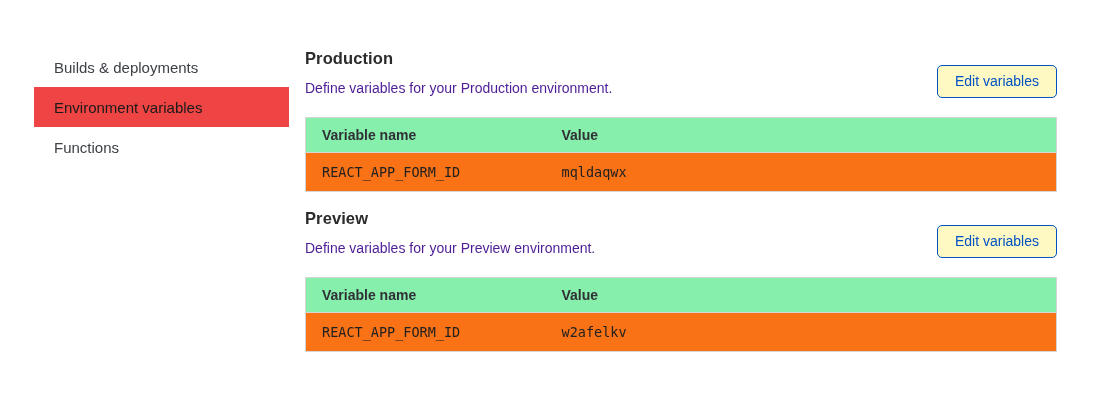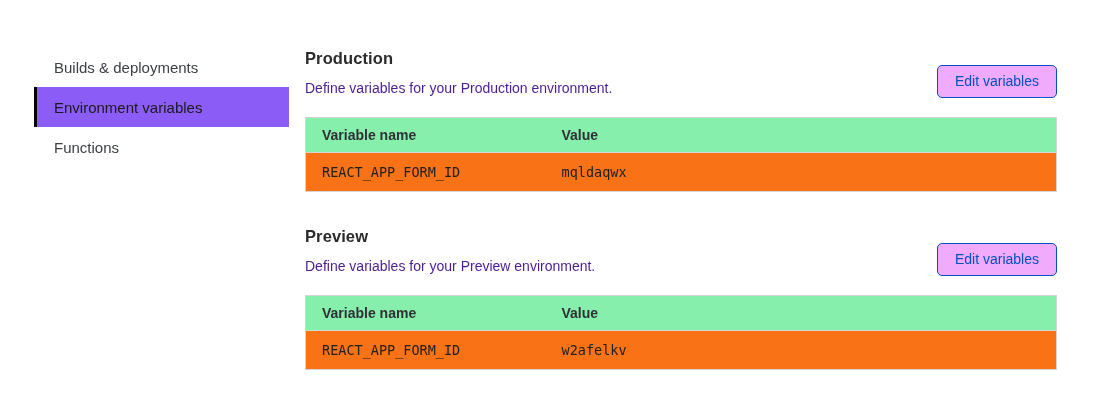--- a/index.html
+++ b/index.html
@@ -22,51 +22,51 @@
     height: 40px;
     display: flex;
     align-items: center;
     padding-left: 17px;
     font-size: 15px;
     color: #3d4045;
     cursor: pointer;
     border-left: 3px solid transparent;
   }
   .side-item.active {
-    background: #8b5cf6;
-    border-left: 3px solid #000000;
+    background: #ef4444;
+    border-left: 3px solid #ef4444;
     color: #1a1a1a;
   }
 
   
   .main {
     position: absolute;
     left: 305px; top: 47px;
     width: 752px;
   }
   .section { position: relative; }
-  .section + .section { margin-top: 33px; }
+  .section + .section { margin-top: 15px; }
 
   .section-title {
     font-size: 16.5px;
     font-weight: 700;
     line-height: 22px;
     color: #2b2b2b;
     letter-spacing: .1px;
   }
   .section-desc {
     margin-top: 9px;
     font-size: 14px;
     line-height: 20px;
     color: #4c1d95;
   }
   .edit-btn {
     position: absolute;
     top: 18px; right: 0;
-    background: #f0abfc;
+    background: #fef9c3;
     border: 1px solid #0051c3;
     border-radius: 5px;
     color: #0051c3;
     font-family: "Liberation Sans", "DejaVu Sans", sans-serif;
     font-size: 14px;
     line-height: 17px;
     padding: 7px 17px;
     cursor: pointer;
   }
 

